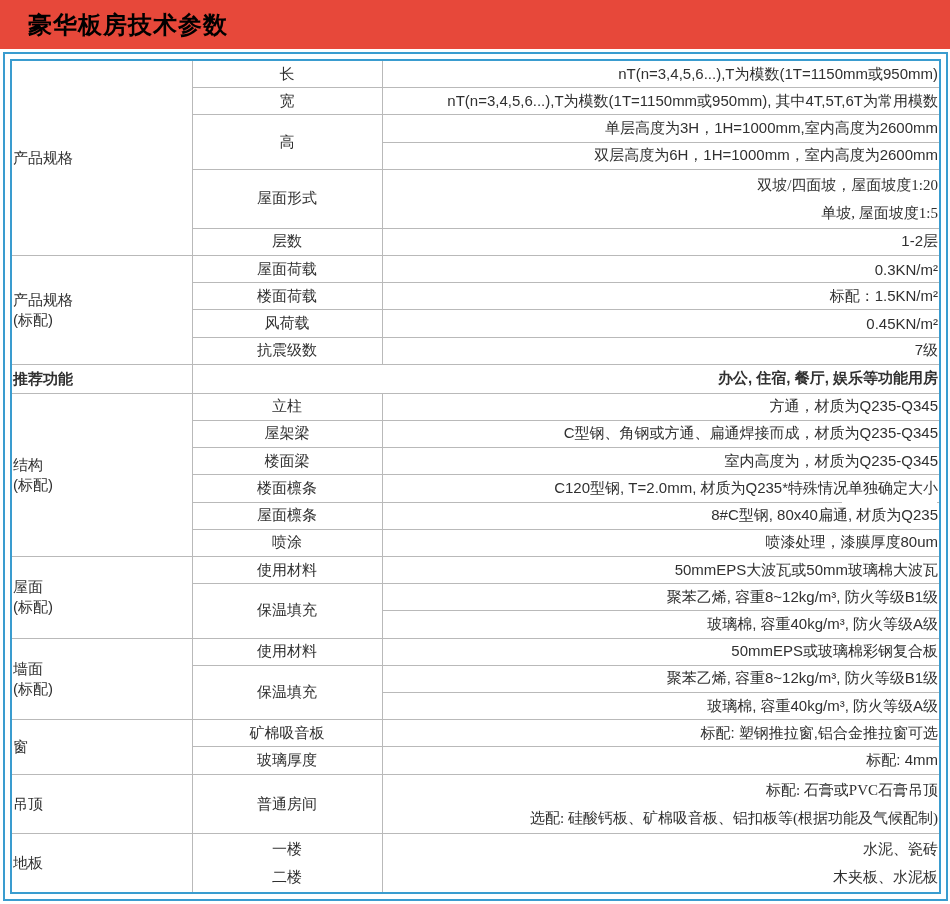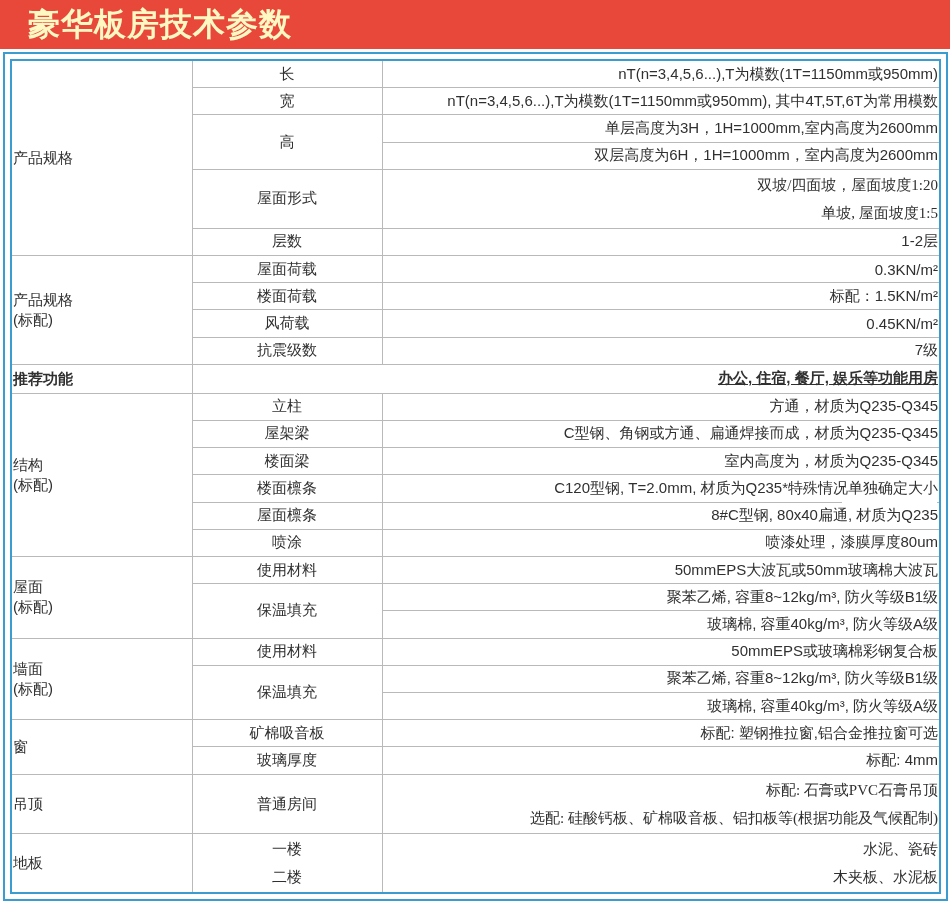--- a/index.html
+++ b/index.html
@@ -8,21 +8,21 @@
     font-family:"Liberation Sans","DejaVu Sans",sans-serif;
     -webkit-font-smoothing:antialiased;
   }
   
   .header-bar{
     position:absolute;left:0;top:0;width:950px;height:49px;
     background:#e7483a;
   }
   .page-title{
     position:absolute;left:28px;top:50%;transform:translateY(-50%);
-    color:#fef9c3;font-size:32px;font-weight:bold;letter-spacing:1px;
+    color:#000000;font-size:24px;font-weight:bold;letter-spacing:1px;
     white-space:nowrap;
   }
   
   .table-frame{
     position:absolute;left:3px;top:52px;width:945px;height:849px;
     border:2px solid #3a9ccf;padding:5px;box-sizing:border-box;
   }
   .table-frame-inner{
     width:100%;height:100%;border:2px solid #3a9ccf;box-sizing:border-box;
   }
@@ -35,21 +35,21 @@
   col.c3{width:auto;}
   td{
     border:1px solid #b9b9b9;
     font-size:15px;color:#303030;
     vertical-align:middle;
     overflow:hidden;white-space:nowrap;
   }
   td.cat{text-align:left;line-height:1.35;}
   td.sub{text-align:center;}
   td.val{text-align:right;padding-left:31px;}
-  td.rec{padding-left:60px;text-decoration:underline;}
+  td.rec{padding-left:60px;}
   .bold{font-weight:bold;}
   tr.tall{height:56px;font-family:Liberation Serif, serif;}
   .line{line-height:28px;}
   
   .artifact-patch{
     position:absolute;left:842px;top:501px;width:95px;height:5px;
     background:#ffffff;z-index:5;
   }
 </style>
 </head>

